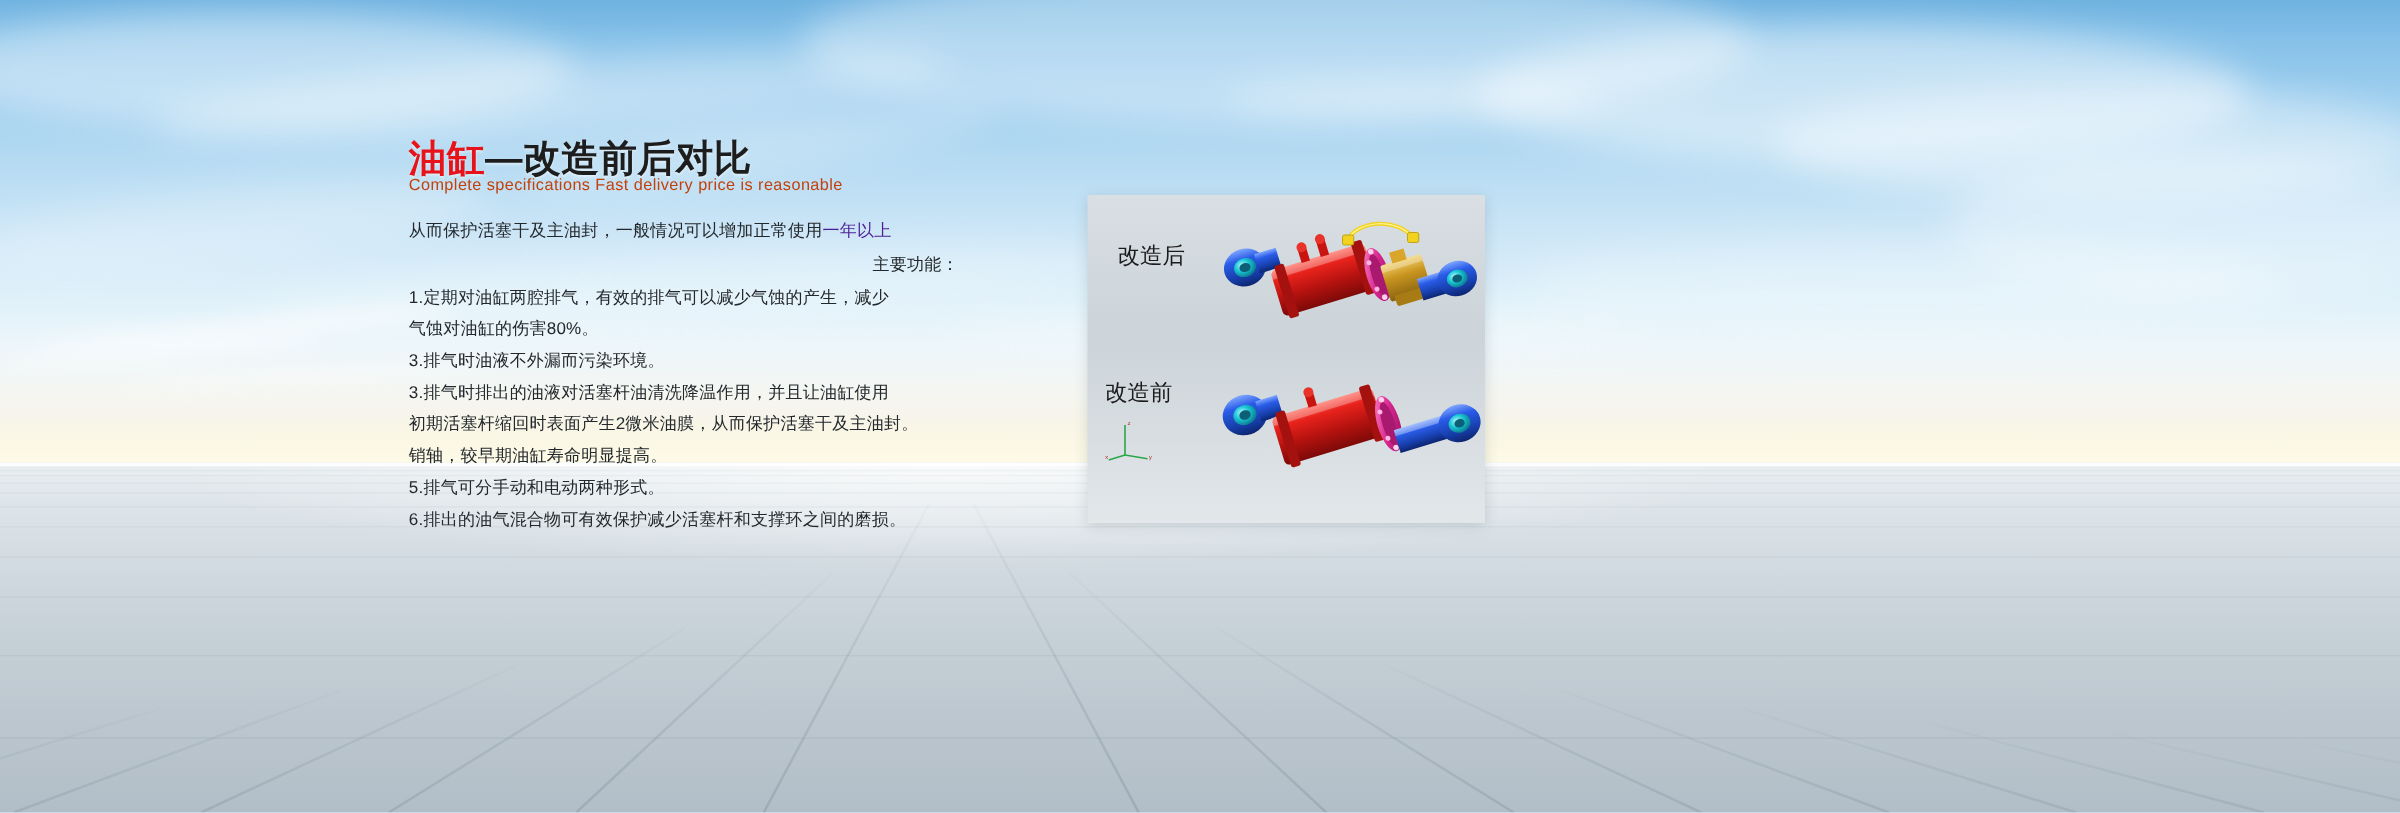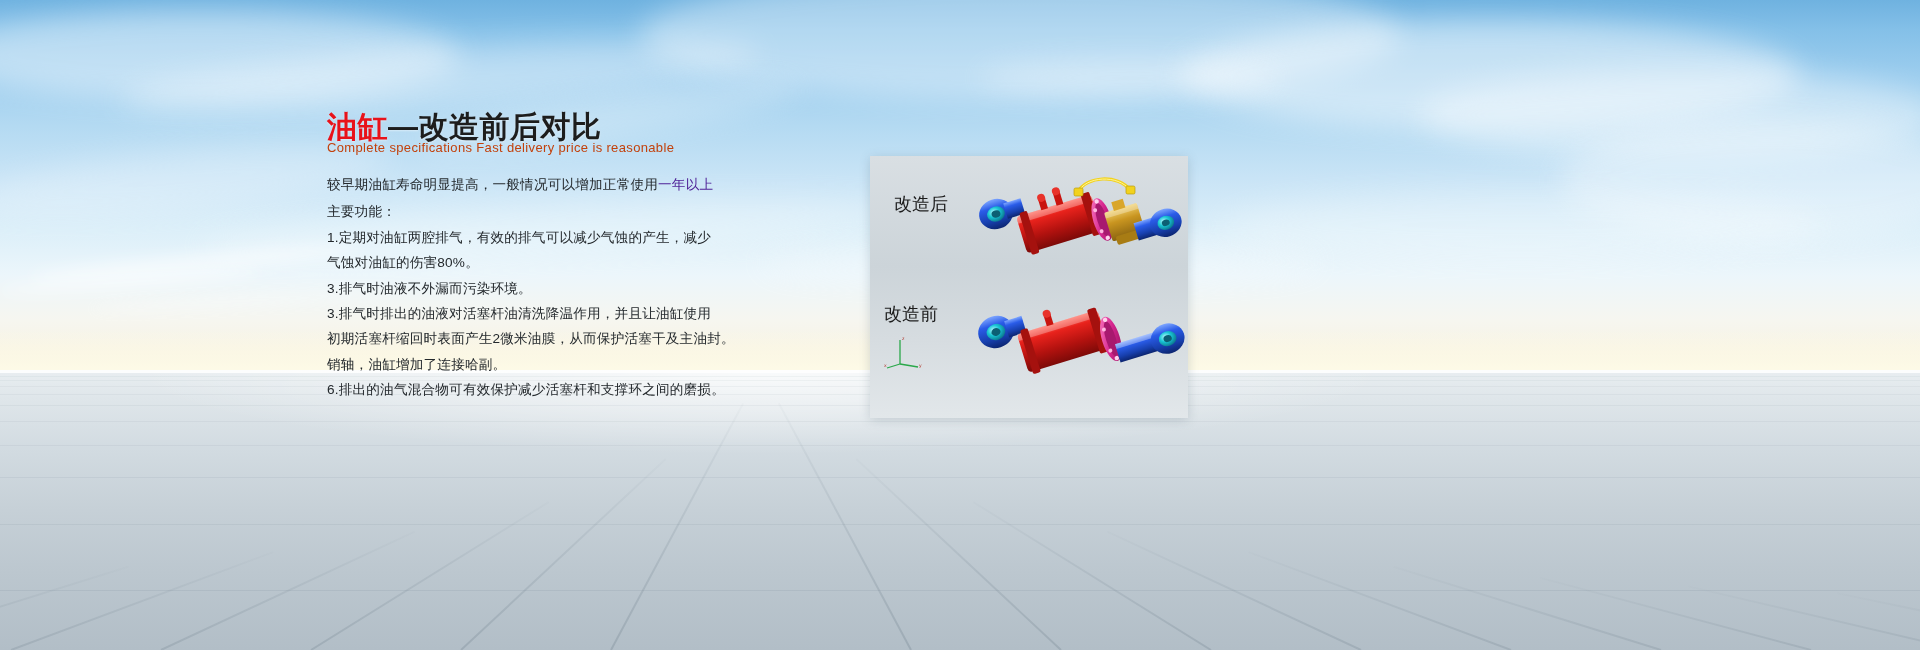--- a/index.html
+++ b/index.html
@@ -97,21 +97,21 @@
   .subtitle {
     position:absolute; left:327px; top:140px;
     font-size:13px; color:#c2410c; letter-spacing:.35px; white-space:nowrap;
   }
 
   .body { position:absolute; left:327px; top:172px; width:440px; }
   .body .line {
     font-size:13.6px; color:#23282c; line-height:25.4px;
     white-space:nowrap; letter-spacing:.2px;
   }
-  .body .line.gap { margin-top:2px; }
+  .body .line.gap { margin-top:2px;text-align:right; }
   .body .red { color:#4c1d95; }
 
   
   .panel {
     position:absolute; left:870px; top:156px; width:318px; height:262px;
     background:linear-gradient(to bottom, #d9dfe3 0%, #ccd4d9 42%, #d6dce0 70%, #e2e7ea 100%);
     box-shadow:0 2px 10px rgba(70,90,105,.22);
     overflow:hidden;
   }
   .panel-label {
@@ -189,28 +189,29 @@
 
   <div class="content">
 
     <div class="title">
       <span class="hl">油缸</span><span>—改造前后对比</span>
     </div>
 
     <div class="subtitle">Complete specifications Fast delivery price is reasonable</div>
 
     <div class="body" id="body-lines">
-        <div class="line"><span>较早期油缸寿命明显提高，一般情况可以增加正常使用</span><span class="red">一年以上</span></div>
+        <div class="line"><span>从而保护活塞干及主油封，一般情况可以增加正常使用</span><span class="red">一年以上</span></div>
         <div class="line gap"><span>主要功能：</span></div>
         <div class="line"><span>1.定期对油缸两腔排气，有效的排气可以减少气蚀的产生，减少</span></div>
         <div class="line"><span>气蚀对油缸的伤害80%。</span></div>
         <div class="line"><span>3.排气时油液不外漏而污染环境。</span></div>
         <div class="line"><span>3.排气时排出的油液对活塞杆油清洗降温作用，并且让油缸使用</span></div>
         <div class="line"><span>初期活塞杆缩回时表面产生2微米油膜，从而保护活塞干及主油封。</span></div>
-        <div class="line"><span>销轴，油缸增加了连接哈副。</span></div>
+        <div class="line"><span>销轴，较早期油缸寿命明显提高。</span></div>
+        <div class="line"><span>5.排气可分手动和电动两种形式。</span></div>
         <div class="line"><span>6.排出的油气混合物可有效保护减少活塞杆和支撑环之间的磨损。</span></div>
       </div>
 
     <div class="panel">
 
       <div class="panel-label lbl-after">改造后</div>
       <div class="panel-label lbl-before">改造前</div>
 
       <div class="axis-triad">
         <svg width="40" height="36" viewBox="0 0 40 36">

